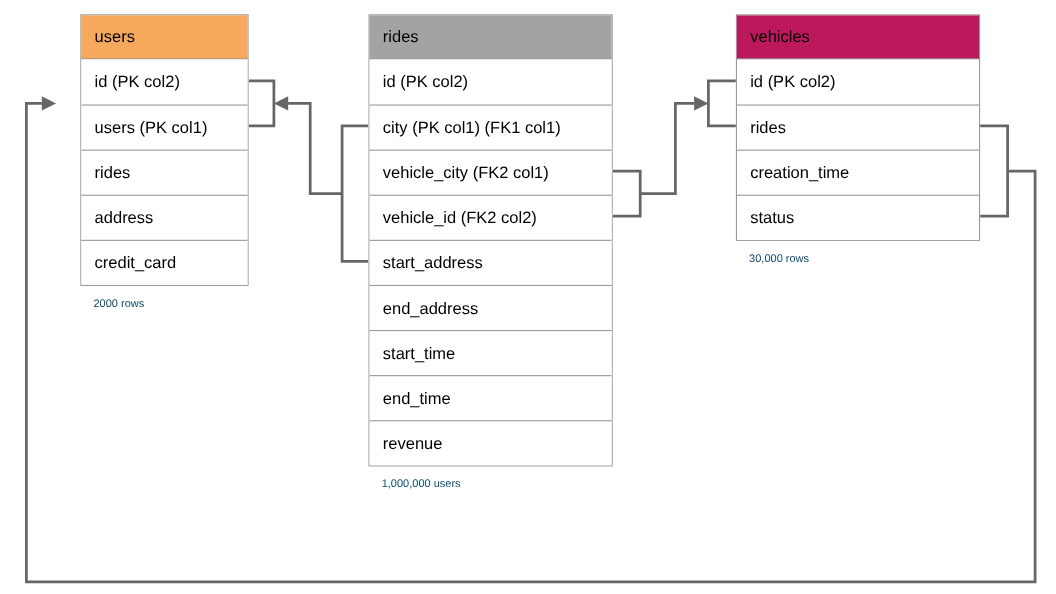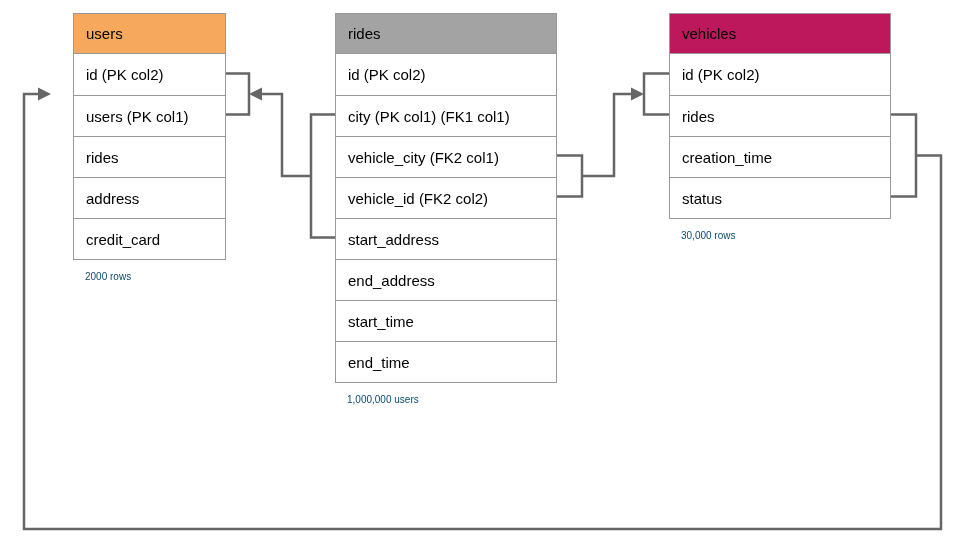--- a/index.html
+++ b/index.html
@@ -119,20 +119,21 @@
       <div class="header" style="background: #a3a3a3;">rides</div>
       <div>
           <div class="row">id (PK col2)</div>
           <div class="row">city (PK col1) (FK1 col1)</div>
           <div class="row">vehicle_city (FK2 col1)</div>
           <div class="row">vehicle_id (FK2 col2)</div>
           <div class="row">start_address</div>
           <div class="row">end_address</div>
           <div class="row">start_time</div>
           <div class="row">end_time</div>
+          <div class="row">revenue</div>
         </div>
     </div>
     <div class="note">1,000,000 users</div>
   </div>
 
   <div class="db-table t-vehicles">
     <div class="box">
       <div class="header" style="background: #be185d;">vehicles</div>
       <div>
           <div class="row">id (PK col2)</div>

